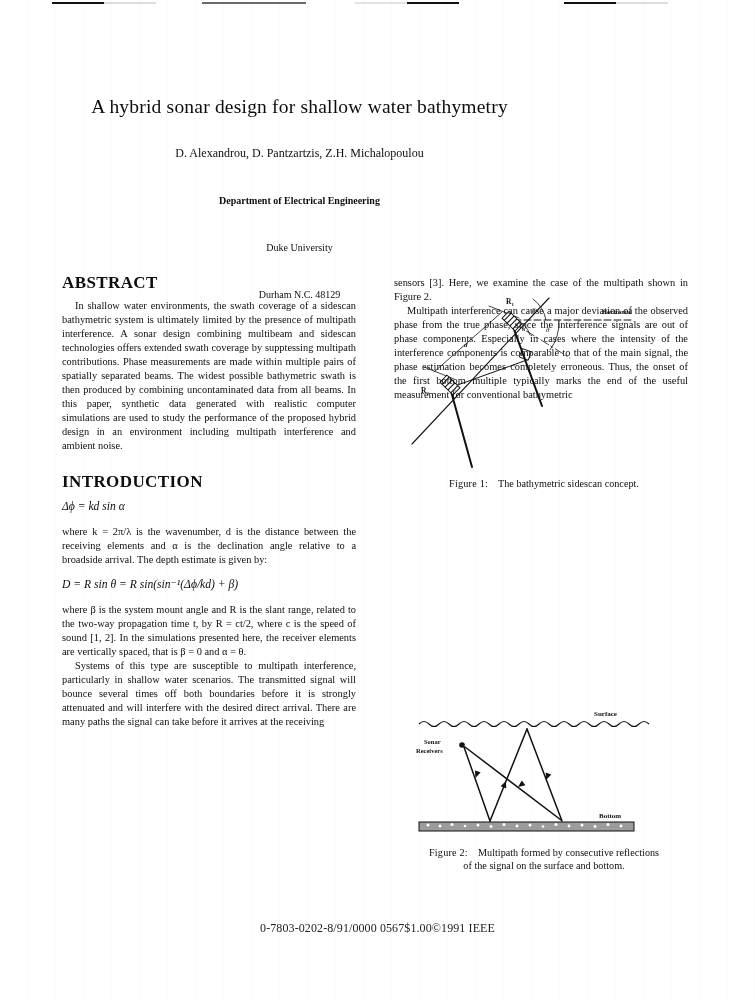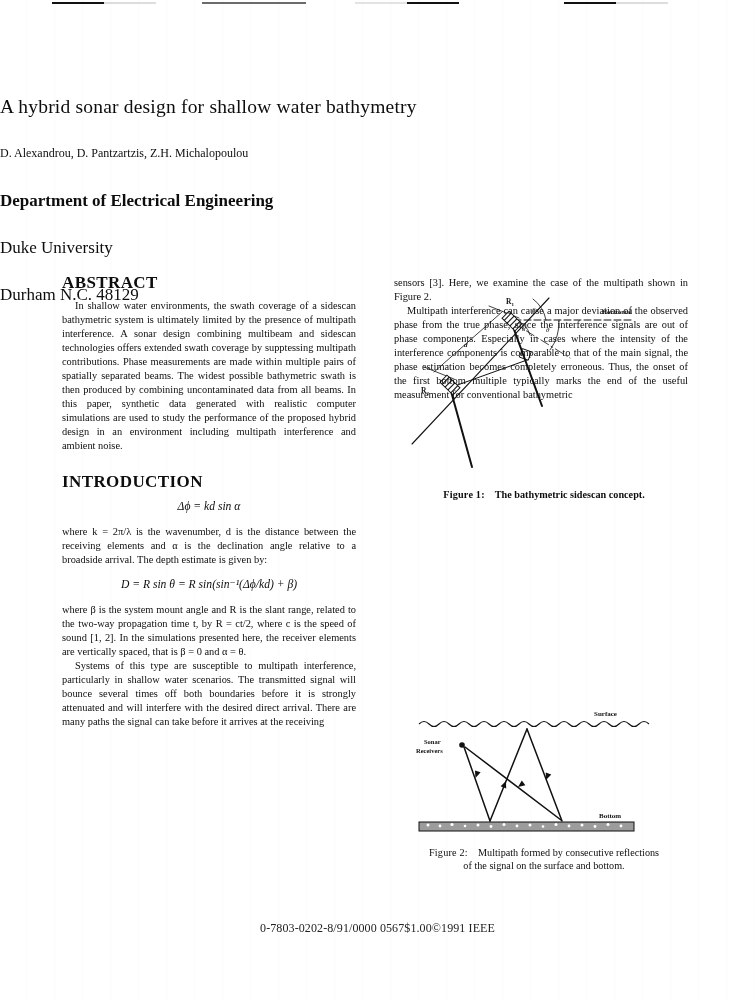--- a/index.html
+++ b/index.html
@@ -46,34 +46,34 @@
 
   .page {
     position: absolute;
     inset: 0;
   }
 
   
   .masthead {
     position: absolute;
     top: 96px; left: 0; width: 599px;
-    text-align: left;
+    text-align: center;
   }
   .doc-title {
     font-size: 19.5px;
     letter-spacing: .2px;
     margin: 0 0 28px 0;
     font-weight: normal;
   }
   .authors {
     font-size: 12px;
     margin-bottom: 30px;
   }
   .affiliation {
-    font-size: 17px;
+    font-size: 10px;
     font-weight: bold;
     line-height: 19px;
   }
   .affiliation .line2,
   .affiliation .line3 { font-weight: normal; margin-top: 28px; }
 
   
   .col {
     position: absolute;
     top: 276px;
@@ -94,39 +94,39 @@
   .sec-head.second { margin-top: 22px; }
 
   p.body {
     margin: 0;
     text-indent: 13px;
     text-align: justify;
   }
   p.body.noindent { text-indent: 0; }
 
   .equation {
-    text-align: center;
+    text-align: left;
     font-family: "Liberation Serif", "DejaVu Serif", serif;
     font-style: italic;
     font-size: 11.6px;
     margin: 11px 0 11px 0;
   }
 
   
   .figure { position: absolute; }
   .figcap {
     font-size: 10.2px;
     line-height: 13.4px;
     text-align: center;
   }
   .figcap .lbl { letter-spacing: .2px; }
 
   #figure1 { left: 394px; top: 284px; width: 300px; }
   #figure1 .figbox { width: 300px; height: 188px; position: relative; }
-  #figure1 .figcap { margin-top: 16px; font-weight: bold; }
+  #figure1 .figcap { margin-top: 5px; }
 
   #figure2 { left: 394px; top: 702px; width: 300px; }
   #figure2 .figbox { width: 300px; height: 140px; position: relative; }
   #figure2 .figcap { margin-top: 4px; }
 
   .fig-svg { position: absolute; inset: 0; }
 
   
   .footer {
     position: absolute;

